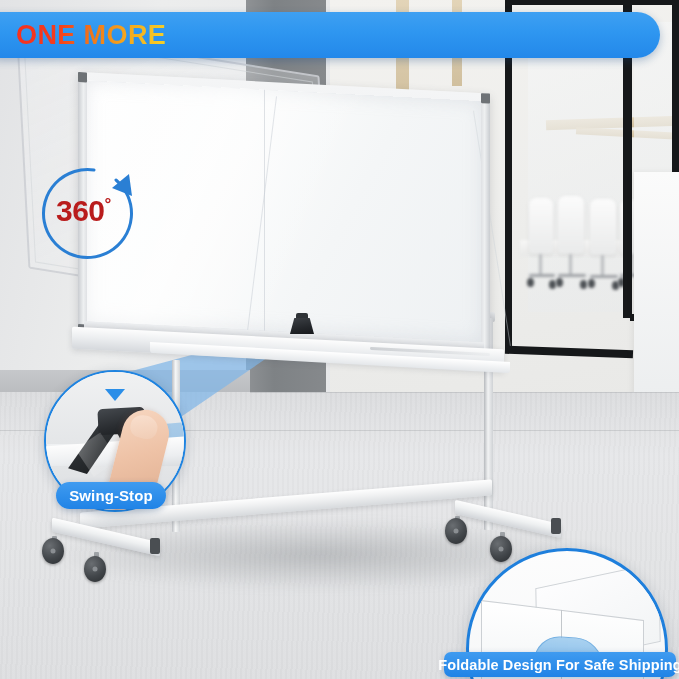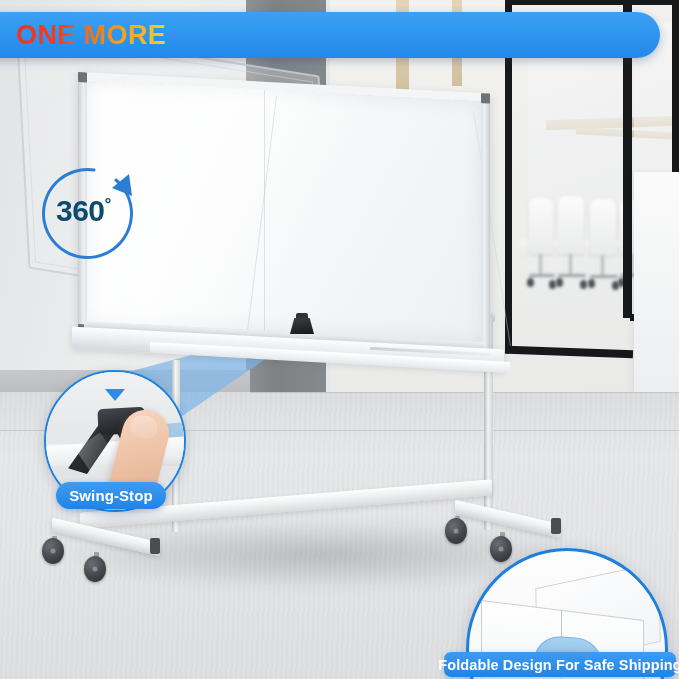--- a/index.html
+++ b/index.html
@@ -342,21 +342,21 @@
   .badge360 {
     position: absolute;
     left: 34px; top: 158px;
     width: 130px; height: 108px;
   }
   .badge360-text {
     position: absolute;
     left: 22px; top: 36px;
     font-size: 30px;
     font-weight: 700;
-    color: #0c4a6e;
+    color: #b91c1c;
     letter-spacing: -0.5px;
     font-family: "Liberation Sans", sans-serif;
     text-align: right;
   }
   .badge360-deg {
     font-size: 17px;
     vertical-align: super;
     font-weight: 700;
   }
 

